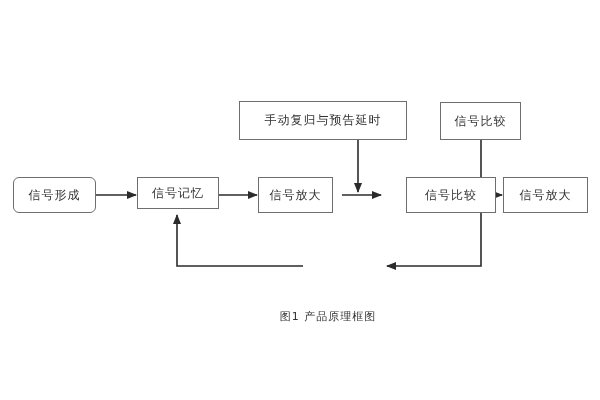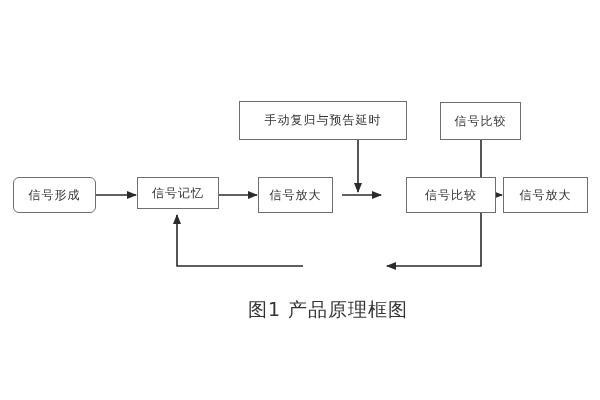--- a/index.html
+++ b/index.html
@@ -32,24 +32,24 @@
     justify-content: center;
     font-size: 12px;
     color: #333333;
     letter-spacing: 1px;
     white-space: nowrap;
     z-index: 2;
   }
   .caption {
     position: absolute;
     left: 200px;
-    top: 297px;
+    top: 309px;
     width: 256px;
     text-align: center;
-    font-size: 19px;
+    font-size: 11px;
     color: #333333;
     letter-spacing: 1px;
   }
   
   .n-formation     { left: 13px;  top: 177px; width: 83px;  height: 36px; border-radius: 6px; }
   .n-memory        { left: 137px; top: 177px; width: 82px;  height: 32px; }
   .n-amplification { left: 258px; top: 177px; width: 75px;  height: 36px; }
   .n-comparison    { left: 360px; top: 177px; width: 90px;  height: 36px; margin-left: 46px; }
   .n-output        { left: 503px; top: 177px; width: 85px;  height: 36px; }
   .n-manualreset   { left: 239px; top: 101px; width: 168px; height: 39px; }

